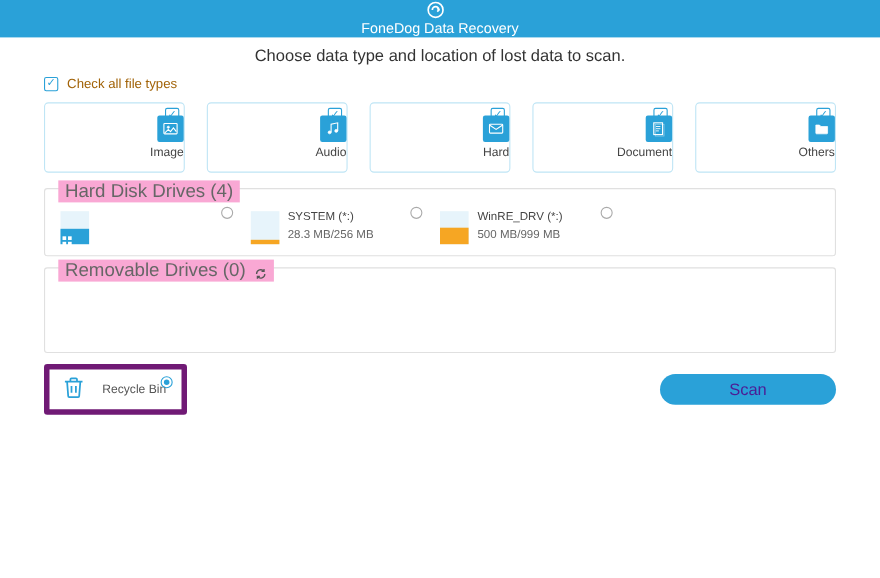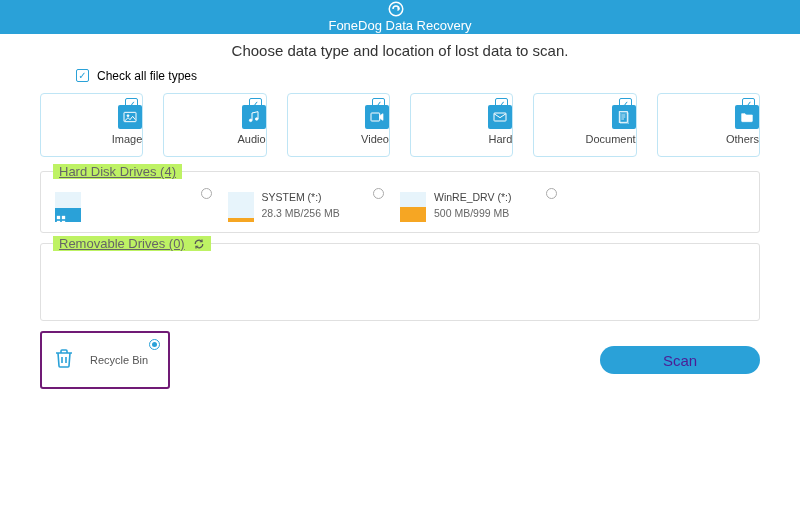--- a/index.html
+++ b/index.html
@@ -10,53 +10,53 @@
   .titlebar .logo { width: 18px; height: 18px; margin-right: 8px; }
   .titlebar .title { font-size: 13px; flex: 1; }
   .titlebar .win-controls { display: flex; gap: 14px; align-items: center; }
   .titlebar .wc { width: 14px; height: 14px; display: flex; align-items: center; justify-content: center; cursor: pointer; }
   .titlebar svg { stroke: #fff; fill: none; stroke-width: 1.4; }
 
   .content { padding: 2px 40px 0 40px; }
 
   .heading { text-align: center; font-size: 15px; color: #333; margin: 6px 0 10px; }
 
-  .check-all { display: flex; align-items: flex-start; gap: 8px; font-size: 12px; color: #000000; margin-bottom: 10px; margin-left: 36px; }
+  .check-all { display: flex; align-items: center; gap: 8px; font-size: 12px; color: #a16207; margin-bottom: 10px; }
   .cb { width: 13px; height: 13px; border: 1.5px solid #2aa1d8; border-radius: 2px; display: inline-flex; align-items: center; justify-content: center; }
   .cb.checked::after { content: "✓"; font-size: 10px; color: #2aa1d8; line-height: 1; }
 
   .filetypes { display: flex; gap: 20px; justify-content: space-between; margin-bottom: 14px; }
   .ft-card { flex: 1; border: 1px solid #bfe5f5; border-radius: 4px; height: 64px; position: relative; display: flex; flex-direction: column; align-items: flex-end; justify-content: center; gap: 4px; cursor: pointer; }
   .ft-card .cb { position: absolute; top: 4px; right: 4px; }
   .ft-card .ico { width: 24px; height: 24px; background: #2aa1d8; border-radius: 2px; display: flex; align-items: center; justify-content: center; }
   .ft-card .ico svg { width: 16px; height: 16px; fill: #fff; stroke: #fff; }
   .ft-card .lbl { font-size: 11px; color: #444; }
 
   .section { border: 1px solid #e0e0e0; border-radius: 3px; position: relative; padding: 18px 14px 10px; margin-bottom: 10px; }
-  .section .sec-title { position: absolute; top: -8px; left: 12px; background: #bef264; padding: 0 6px; font-size: 13px; color: #666; display: flex; align-items: center; gap: 8px; text-decoration: underline; }
+  .section .sec-title { position: absolute; top: -8px; left: 12px; background: #f9a8d4; padding: 0 6px; font-size: 17px; color: #666; display: flex; align-items: center; gap: 8px; }
   .refresh-ico { width: 12px; height: 12px; }
   .refresh-ico svg { width: 12px; height: 12px; stroke: #555; fill: none; stroke-width: 1.6; }
 
   .drives-grid { display: flex; gap: 0; }
   .drive { width: 25%; display: flex; gap: 8px; align-items: flex-start; position: relative; padding-right: 8px; }
   .drive .radio { position: absolute; top: -2px; right: 16px; width: 11px; height: 11px; border: 1.3px solid #aaa; border-radius: 50%; background: #fff; cursor: pointer; }
   .drive-icon { width: 26px; height: 32px; position: relative; }
   .bar-bg { position: absolute; bottom: 0; left: 0; width: 26px; height: 30px; background: #e7f4fb; }
   .bar-fill { position: absolute; bottom: 0; left: 0; width: 26px; }
   .bar-fill.blue { background: #2aa1d8; }
   .bar-fill.orange { background: #f6a623; }
   .win-flag { position: absolute; bottom: 1px; left: 1px; width: 10px; height: 10px; }
   .win-flag svg { width: 10px; height: 10px; fill: #fff; }
   .drive-info { font-size: 10.5px; color: #666; line-height: 1.5; padding-top: 0; }
   .drive-info .dname { color: #444; }
 
   .section.remov { min-height: 78px; }
 
   .bottom-row { display: flex; align-items: center; justify-content: space-between; padding: 0 40px 14px; }
-  .recycle-card { border: 2px solid #701a75; border-radius: 3px; width: 130px; height: 58px; position: relative; display: flex; align-items: center; gap: 10px; padding: 0 10px; cursor: pointer; }
+  .recycle-card { border: 5px solid #701a75; border-radius: 3px; width: 130px; height: 46px; position: relative; display: flex; align-items: center; gap: 10px; padding: 0 10px; cursor: pointer; }
   .recycle-card .radio { position: absolute; top: 6px; right: 8px; width: 11px; height: 11px; border: 1.3px solid #2aa1d8; border-radius: 50%; }
   .recycle-card .radio::after { content: ""; position: absolute; inset: 2px; border-radius: 50%; background: #2aa1d8; }
   .recycle-ico { width: 28px; height: 28px; }
   .recycle-ico svg { width: 24px; height: 24px; stroke: #2aa1d8; fill: none; stroke-width: 1.6; }
   .recycle-card .lbl { font-size: 11px; color: #555; }
 
   .scan-btn { width: 160px; height: 28px; border-radius: 20px; background: #2aa1d8; color: #4c1d95; border: none; font-size: 15px; cursor: pointer; }
 </style>
 </head>
 <body>
@@ -133,30 +133,20 @@
       <div class="ft-card">
         <span class="cb checked"></span>
         <span class="ico">
           <svg viewBox="0 0 24 24">
             <path d="M9 17V6l9-2v11" fill="none" stroke="#fff" stroke-width="1.5"></path>
             <circle cx="7" cy="17" r="2" fill="#fff"></circle>
             <circle cx="16" cy="15" r="2" fill="#fff"></circle>
           </svg>
         </span>
         <span class="lbl">Audio</span>
-      </div>
-      <div class="ft-card">
-        <span class="cb checked"></span>
-        <span class="ico">
-          <svg viewBox="0 0 24 24">
-            <rect x="3" y="6" width="13" height="12" rx="1" fill="none" stroke="#fff" stroke-width="1.5"></rect>
-            <path d="M16 10l5-3v10l-5-3z" fill="#fff"></path>
-          </svg>
-        </span>
-        <span class="lbl">Video</span>
       </div>
       <div class="ft-card">
         <span class="cb checked"></span>
         <span class="ico">
           <svg viewBox="0 0 24 24">
             <rect x="3" y="6" width="18" height="12" rx="1" fill="none" stroke="#fff" stroke-width="1.5"></rect>
             <path d="M3 7l9 6 9-6" fill="none" stroke="#fff" stroke-width="1.5"></path>
           </svg>
         </span>
         <span class="lbl">Hard</span>

